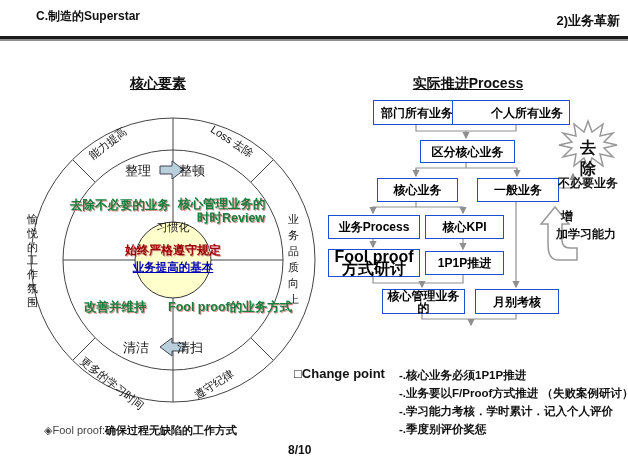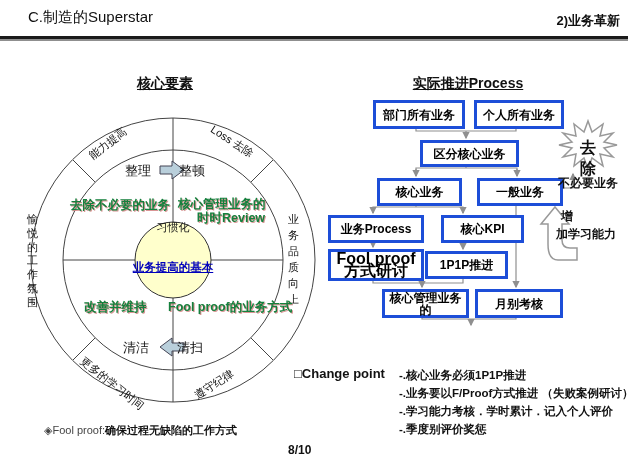--- a/index.html
+++ b/index.html
@@ -1,39 +1,39 @@
 <!DOCTYPE html>
 <html><head>
 <meta charset="utf-8">
 <style>
   html,body{margin:0;padding:0;background:#fff;}
   .slide{position:relative;width:628px;height:468px;background:#fff;overflow:hidden;
          font-family:"Liberation Sans","DejaVu Sans",sans-serif;color:#111;}
   .abs{position:absolute;}
   .ctr{text-align:center;}
   
-  .hdr-left{left:28px;top:8px;font-size:15px;font-weight:normal;}
+  .hdr-left{left:36px;top:8px;font-size:12px;font-weight:bold;}
   .hdr-right{right:8px;top:12px;font-size:13px;font-weight:bold;}
   .hdr-bar{left:0;top:36px;width:628px;height:5px;
            background:linear-gradient(#1a1a1a 0 55%,#8f8f8f 55% 100%);}
   
   .sec-title{font-size:14px;font-weight:bold;text-decoration:underline;}
   
   .ring-lbl{font-size:11px;color:#111;}
   .vert{width:15px;line-height:15px;word-break:break-all;font-size:11px;}
   .ring5s{font-size:13px;width:36px;text-align:center;}
   .quad-red{font-size:12.5px;font-weight:bold;color:#15803d;white-space:nowrap;
             text-shadow:1px 1px 0 rgba(210,130,130,.85);}
   .center-l1{font-size:11px;width:50px;text-align:center;}
   .center-l2{font-size:12px;font-weight:bold;color:#990000;width:130px;text-align:center;white-space:nowrap;
              text-shadow:1px 1px 0 rgba(210,140,140,.8);}
   .center-l3{font-size:11.5px;font-weight:bold;color:#0000bb;width:106px;text-align:center;
              text-decoration:underline;white-space:nowrap;}
   
-  .fbox{position:absolute;background:#fff;border:3px solid #1d4ed8;
+  .fbox{position:absolute;background:#fff;border:1px solid #1d4ed8;
         font-size:12px;font-weight:bold;text-align:center;color:#000;
         display:flex;align-items:center;justify-content:center;line-height:12px;}
   .fbox.small{font-size:16px;line-height:12px;}
   
   .burst-lbl{font-size:16px;font-weight:bold;width:30px;text-align:center;}
   .flow-side-lbl{font-size:12px;font-weight:bold;white-space:nowrap;}
   .chgpt{font-size:13px;font-weight:bold;}
   .bullets{font-size:11.5px;font-weight:bold;line-height:18px;}
   .bullets div{white-space:nowrap;}
   .footnote{font-size:11px;white-space:nowrap;}
@@ -43,21 +43,21 @@
 </style>
 </head>
 <body>
 
 <div class="slide">
 
   <div class="abs hdr-left">C.制造的Superstar</div>
   <div class="abs hdr-right">2)业务革新</div>
   <div class="abs hdr-bar"></div>
 
-  <div class="abs sec-title ctr" style="left:110px;top:75px;width:110px;text-align:center;">核心要素</div>
+  <div class="abs sec-title ctr" style="left:103px;top:75px;width:110px;text-align:center;">核心要素</div>
 
   <svg class="abs" style="left:20px;top:55px;" width="320" height="360" viewBox="0 0 320 360">
     <circle cx="153" cy="205" r="142" fill="none" stroke="#444" stroke-width="1"></circle>
     <circle cx="153" cy="205" r="110" fill="none" stroke="#444" stroke-width="1"></circle>
     <line x1="153" y1="63" x2="153" y2="347" stroke="#444" stroke-width="1"></line>
     <line x1="43" y1="205" x2="263" y2="205" stroke="#444" stroke-width="1"></line>
     <line x1="231" y1="127" x2="253" y2="105" stroke="#444" stroke-width="1"></line>
     <line x1="75" y1="127" x2="53" y2="105" stroke="#444" stroke-width="1"></line>
     <line x1="75" y1="283" x2="53" y2="305" stroke="#444" stroke-width="1"></line>
     <line x1="231" y1="283" x2="253" y2="305" stroke="#444" stroke-width="1"></line>
@@ -78,20 +78,21 @@
   <div class="abs ring5s" style="left:118px;top:339px;">清洁</div>
   <div class="abs ring5s" style="left:172px;top:339px;">清扫</div>
 
   <div class="abs quad-red" style="left:70px;top:197px;">去除不必要的业务</div>
   <div class="abs quad-red" style="left:178px;top:196px;">核心管理业务的</div>
   <div class="abs quad-red" style="left:197px;top:210px;">时时Review</div>
   <div class="abs quad-red" style="left:84px;top:299px;">改善并维持</div>
   <div class="abs quad-red" style="left:168px;top:299px;">Fool proof的业务方式</div>
 
   <div class="abs center-l1" style="left:148px;top:220px;">习惯化</div>
+  <div class="abs center-l2" style="left:108px;top:242px;">始终严格遵守规定</div>
   <div class="abs center-l3" style="left:120px;top:260px;">业务提高的基本</div>
 
   <div class="abs sec-title ctr" style="left:398px;top:75px;width:140px;">实际推进Process</div>
 
   <svg class="abs" style="left:320px;top:55px;" width="308" height="312" viewBox="0 0 308 312">
     <defs>
       <marker id="ah" markerWidth="7" markerHeight="7" refX="5" refY="3" orient="auto">
         <path d="M0,0 L6,3 L0,6 Z" fill="#8f8f8f"></path>
       </marker>
     </defs>
@@ -114,26 +115,26 @@
       <polyline points="102,257 102,264 196,264 196,257"></polyline>
       <line x1="151" y1="264" x2="151" y2="270" marker-end="url(#ah)"></line>
       <polyline points="237,133 253,133 253,119"></polyline>
       <line x1="253" y1="126" x2="253" y2="119" marker-end="url(#ah)"></line>
     </g>
     <polygon points="297,90 284,87 293,78 280,81 283,69 272,77 268,66 264,77 254,69 256,81 243,78 252,87 239,90 252,93 243,102 256,99 254,111 264,103 268,114 272,103 283,111 280,99 293,102 284,93" fill="#fff" stroke="#999" stroke-width="1.5"></polygon>
     <path d="M235,152 L249,169 L242,169 L242,185 Q242,193 250,193 L257,193 L257,205 L238,205 Q228,205 228,189 L228,169 L221,169 Z" fill="#fff" stroke="#999" stroke-width="1.5"></path>
   </svg>
 
   <div class="fbox" style="left:373px;top:100px;width:86px;height:23px;">部门所有业务</div>
-  <div class="fbox" style="left:474px;top:100px;width:84px;height:23px;">个人所有业务</div>
+  <div class="fbox" style="left:452px;top:100px;width:84px;height:23px;padding-left:32px;">个人所有业务</div>
   <div class="fbox" style="left:420px;top:140px;width:93px;height:21px;">区分核心业务</div>
   <div class="fbox" style="left:377px;top:178px;width:79px;height:22px;">核心业务</div>
   <div class="fbox" style="left:477px;top:178px;width:80px;height:22px;">一般业务</div>
   <div class="fbox" style="left:328px;top:215px;width:90px;height:22px;">业务Process</div>
-  <div class="fbox" style="left:425px;top:215px;width:77px;height:22px;margin-left:16px;">核心KPI</div>
+  <div class="fbox" style="left:425px;top:215px;width:77px;height:22px;">核心KPI</div>
   <div class="fbox small" style="left:328px;top:249px;width:90px;height:26px;">Fool proof方式研讨</div>
   <div class="fbox" style="left:425px;top:251px;width:77px;height:22px;">1P1P推进</div>
   <div class="fbox" style="left:382px;top:289px;width:81px;height:23px;">核心管理业务的</div>
   <div class="fbox" style="left:475px;top:289px;width:82px;height:23px;">月别考核</div>
 
   <div class="abs burst-lbl" style="left:573px;top:138px;">去除</div>
   <div class="abs flow-side-lbl" style="left:558px;top:175px;">不必要业务</div>
   <div class="abs flow-side-lbl" style="left:561px;top:208px;">增</div>
   <div class="abs flow-side-lbl" style="left:556px;top:226px;">加学习能力</div>
 

